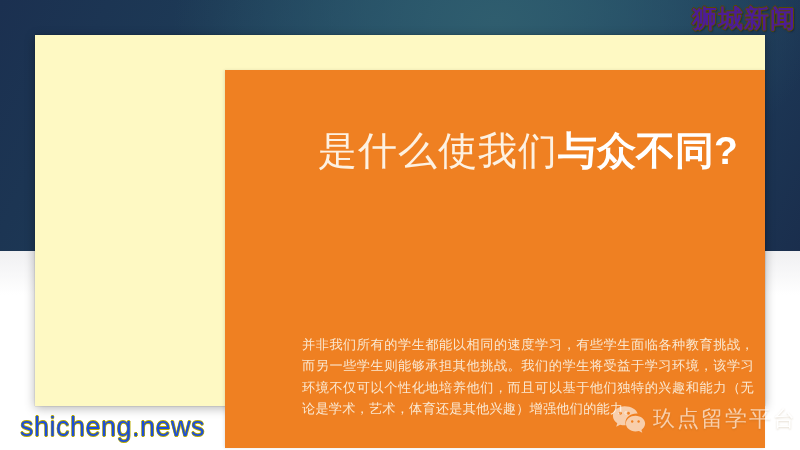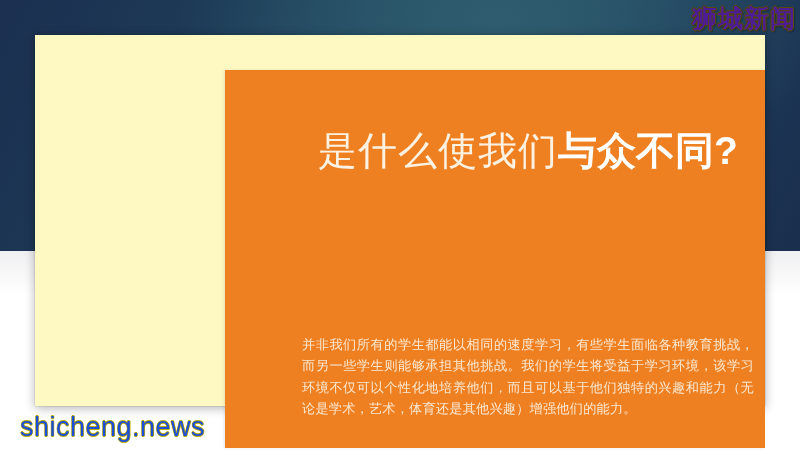--- a/index.html
+++ b/index.html
@@ -139,14 +139,27 @@
 
       <div class="body-par" id="par-2">并非我们所有的学生都能以相同的速度学习，有些学生面临各种教育挑战，而另一些学生则能够承担其他挑战。我们的学生将受益于学习环境，该学习环境不仅可以个性化地培养他们，而且可以基于他们独特的兴趣和能力（无论是学术，艺术，体育还是其他兴趣）增强他们的能力。</div>
 
     </div>
   </div>
 
   <div id="wm-top-right">狮城新闻</div>
 
   <div id="wm-bottom-left">shicheng.news</div>
 
+  <div id="wm-bottom-right">
+    <span>
+      <svg id="wechat-icon" width="34" height="29" viewBox="0 0 34 29" xmlns="http://www.w3.org/2000/svg">
+        <path d="M12.6 1.2C6.1 1.2 0.9 5.5 0.9 10.8c0 3 1.7 5.7 4.4 7.5l-1.1 3.4 3.9-2 c1.4 0.4 2.9 0.6 4.5 0.6 0.4 0 0.8 0 1.2-0.1 -0.3-0.8-0.4-1.6-0.4-2.5 0-5 4.9-9.1 11-9.1 0.4 0 0.8 0 1.2 0.1C24.7 4.6 19.2 1.2 12.6 1.2z" fill="#ffffff"></path>
+        <circle cx="8.5" cy="8.2" r="1.45" fill="#ef8022"></circle>
+        <circle cx="16.4" cy="8.2" r="1.45" fill="#ef8022"></circle>
+        <path d="M33.1 18.6c0-4.3-4.3-7.9-9.6-7.9 -5.3 0-9.6 3.5-9.6 7.9 0 4.3 4.3 7.9 9.6 7.9 1.2 0 2.4-0.2 3.5-0.5l3.3 1.7 -0.9-2.8C31.7 23.3 33.1 21.1 33.1 18.6z" fill="#ffffff"></path>
+        <circle cx="20.2" cy="16.5" r="1.2" fill="#ef8022"></circle>
+        <circle cx="26.6" cy="16.5" r="1.2" fill="#ef8022"></circle>
+      </svg>
+    </span>
+    <span class="wm-text">玖点留学平台</span>
+  </div>
 
 </div>
 
 </body></html>

